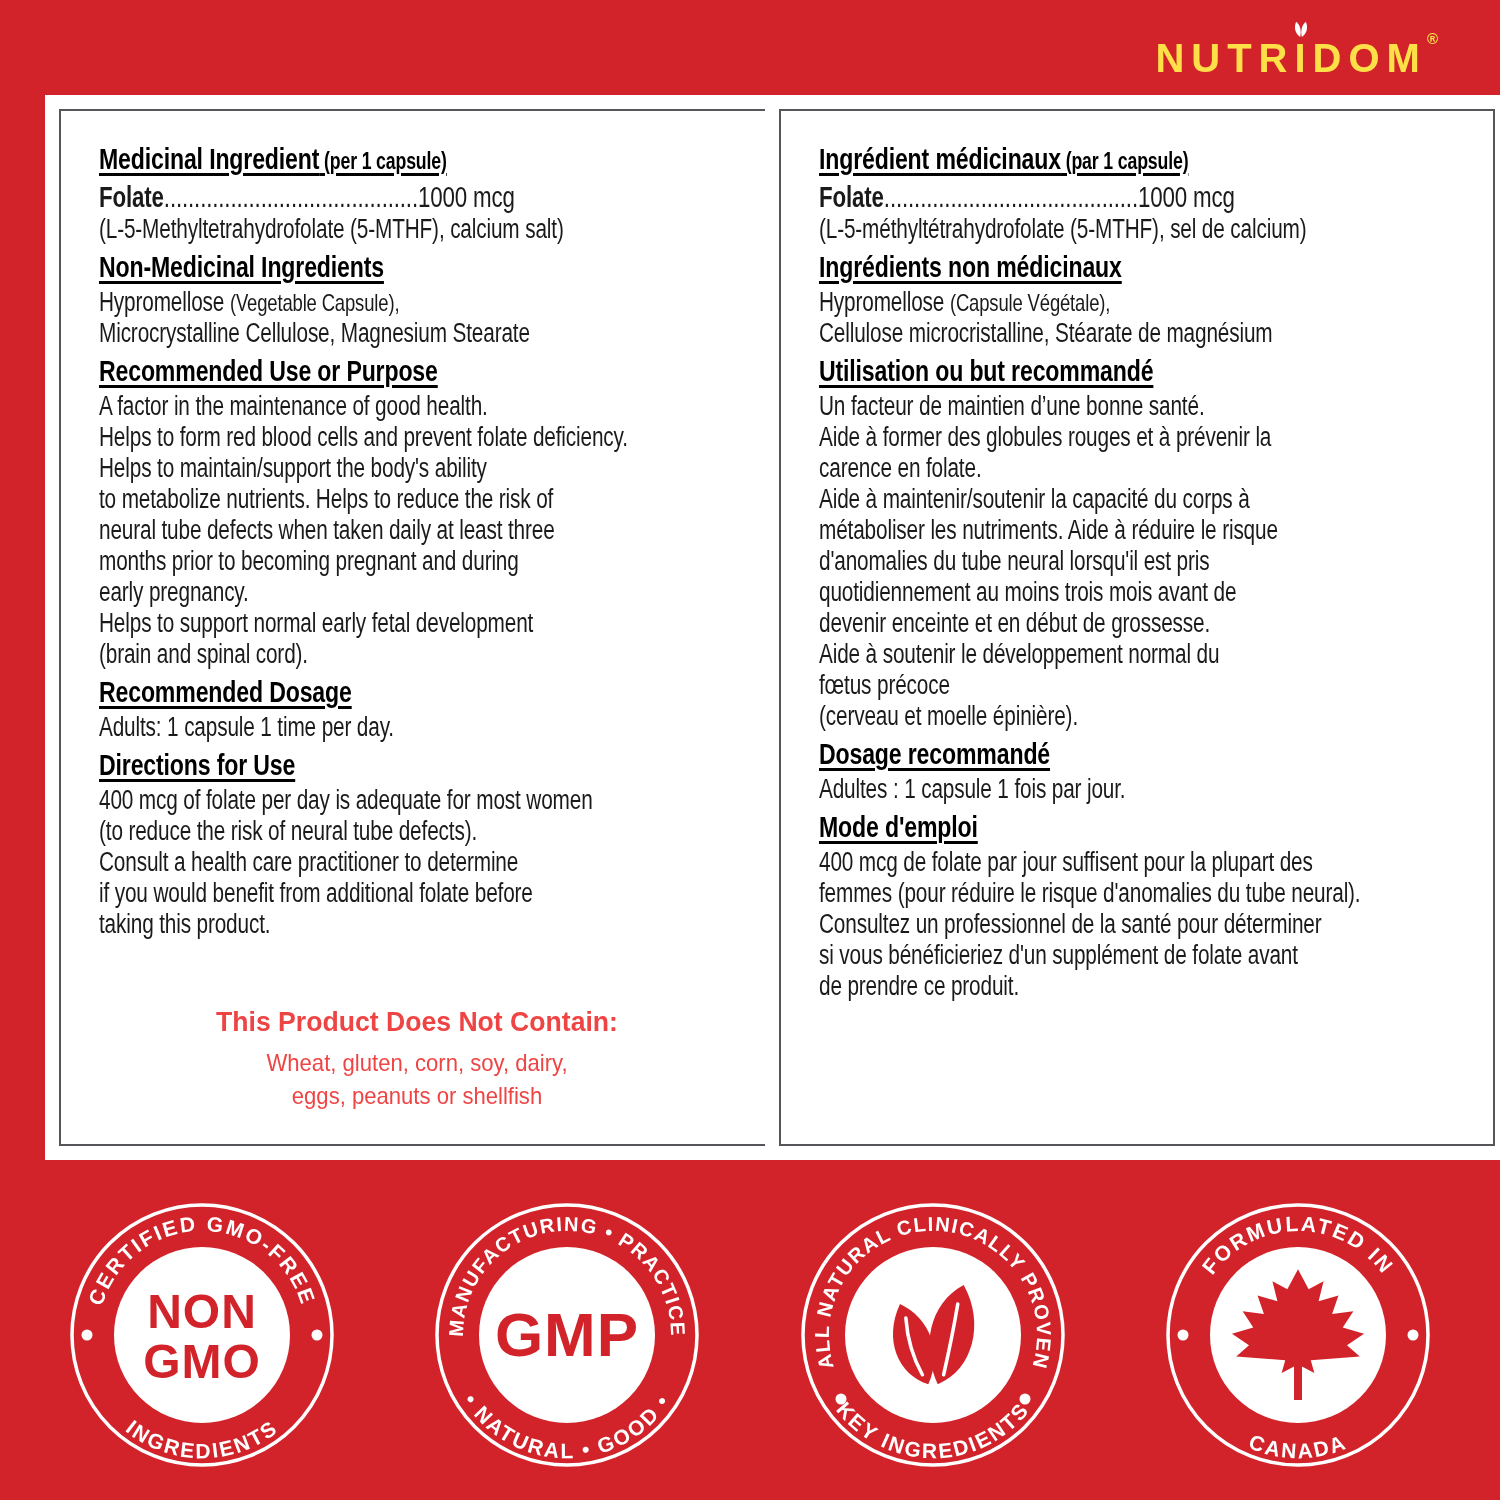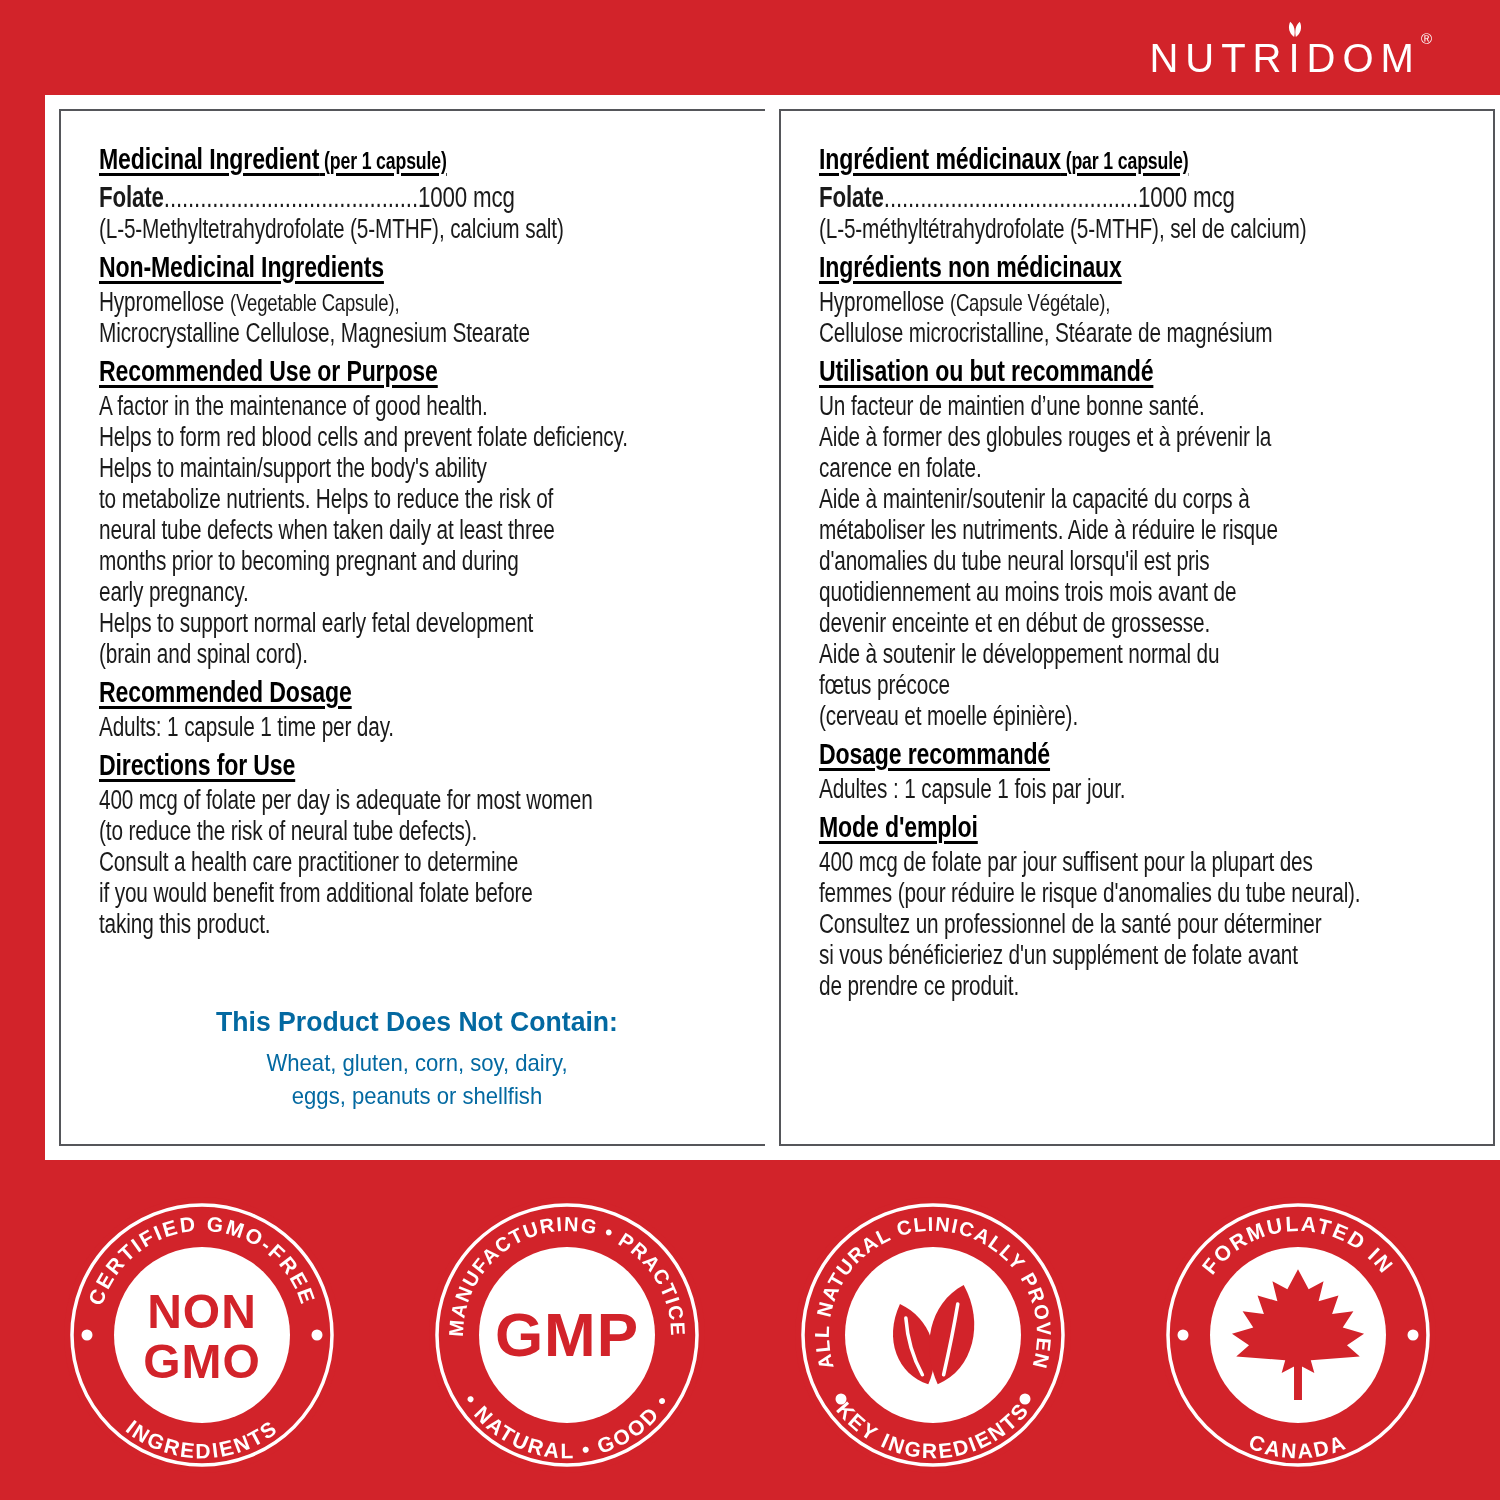--- a/index.html
+++ b/index.html
@@ -1,20 +1,20 @@
 <!DOCTYPE html>
 <html><head>
 <meta charset="utf-8">
 <style>
   html,body{margin:0;padding:0;}
   body{width:1500px;height:1500px;background:#d2232a;font-family:"Liberation Sans",sans-serif;}
   .page{position:relative;width:1500px;height:1500px;background:#d2232a;overflow:hidden;}
 
   
-  .logo{position:absolute;top:30px;right:68px;color:#ffffff;font-weight:normal;
+  .logo{position:absolute;top:30px;right:62px;color:#fde047;font-weight:bold;
         font-size:40px;letter-spacing:7px;white-space:nowrap;}
   .iwrap{position:relative;display:inline-block;}
   .logo-leaf{position:absolute;left:-4px;top:-15px;width:22px;height:17px;}
   .reg{font-size:15px;vertical-align:28px;letter-spacing:0;}
 
   
   .panel{position:absolute;top:95px;width:744px;height:1065px;background:#fff;}
   .panel.en{left:45px;}
   .panel.fr{left:765px;}
   .inner-border{position:absolute;left:14px;right:14px;top:14px;bottom:14px;border:2px solid #55565a;}
@@ -23,21 +23,21 @@
   .line{font-size:27px;line-height:31px;white-space:nowrap;transform:scaleX(0.77);
         transform-origin:0 50%;letter-spacing:-0.2px;}
   .line.head{text-decoration:underline;text-decoration-thickness:2.5px;text-underline-offset:4px;
              font-weight:bold;line-height:37px;padding-top:3px;color:#000;}
   .hb{font-weight:bold;font-size:30px;}
   .hs{font-weight:bold;font-size:23px;}
   .line.folate{font-size:29px;line-height:34px;}
   .b{font-weight:bold;}
   .sm{font-size:24px;}
 
-  .pfooter{position:absolute;left:20px;right:20px;bottom:48px;text-align:center;color:#0369a1;}
+  .pfooter{position:absolute;left:20px;right:20px;bottom:48px;text-align:center;color:#ef4444;}
   .pfooter .ft{font-weight:bold;font-size:28px;margin-bottom:8px;transform:scaleX(0.95);transform-origin:50% 50%;}
   .pfooter .fl{font-size:24px;line-height:33px;transform:scaleX(0.92);transform-origin:50% 50%;}
 
   
   .badges{position:absolute;left:62px;top:1195px;width:1376px;display:flex;justify-content:space-between;}
   .badge{width:280px;height:280px;display:block;}
   .bgc{fill:#d2232a;}
   .ring{fill:none;stroke:#fff;stroke-width:3.5px;}
   .disc{fill:#fff;}
   .dot{fill:#fff;}

